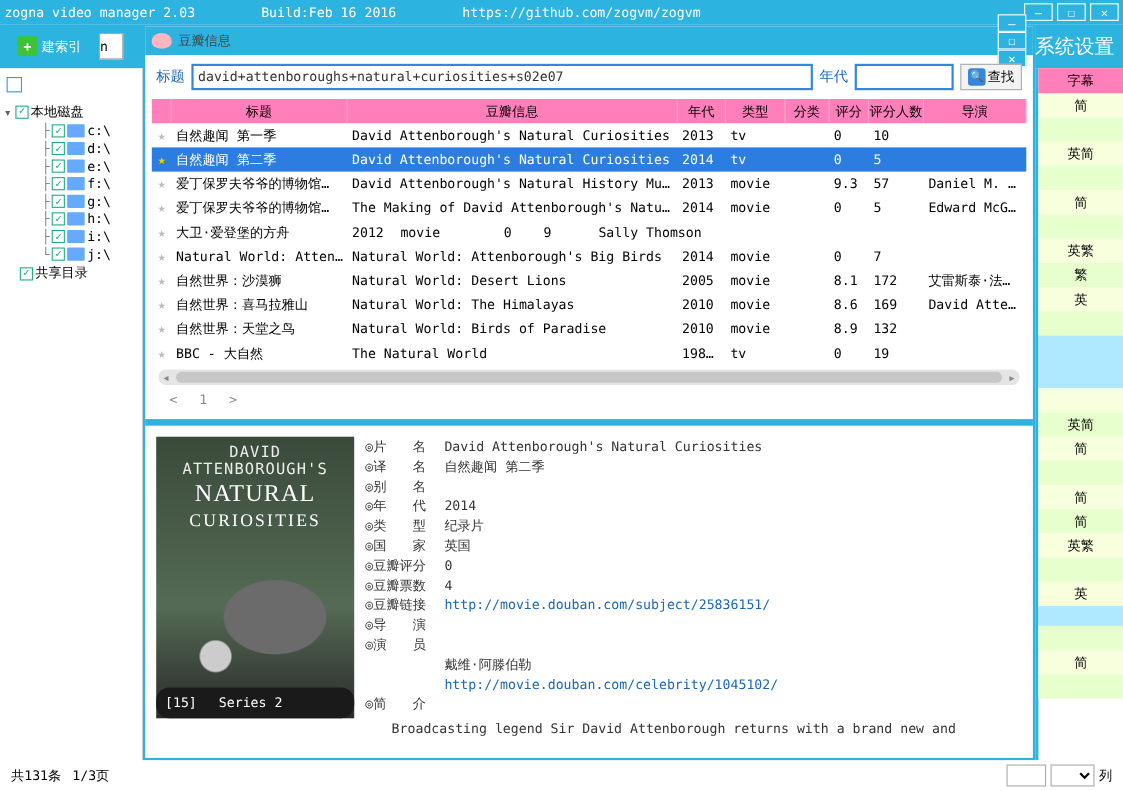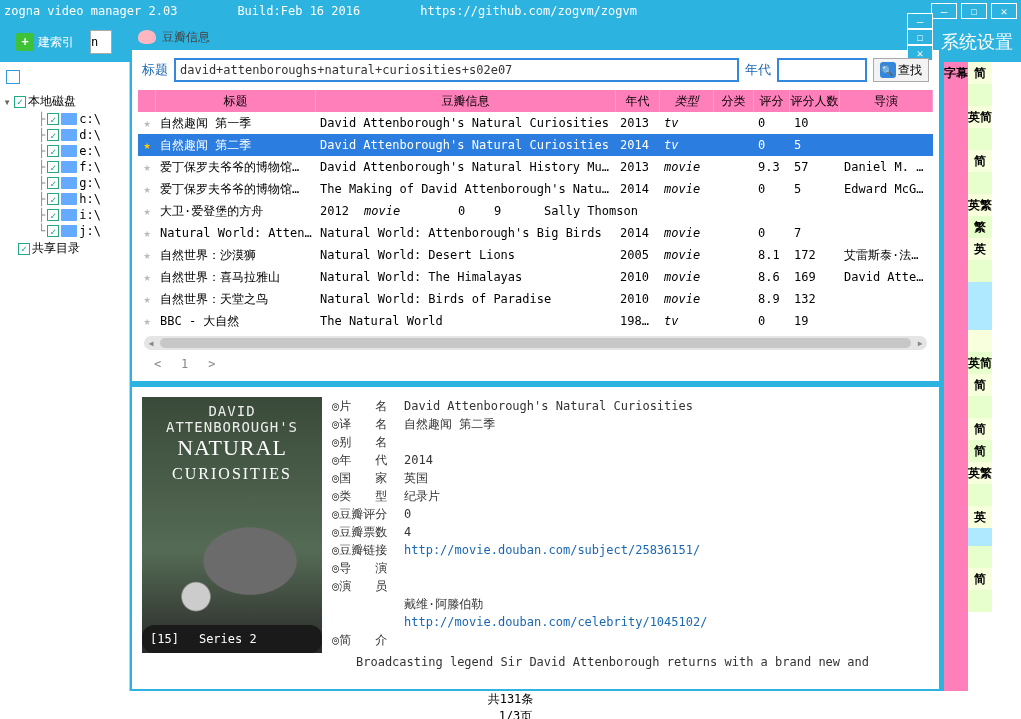--- a/index.html
+++ b/index.html
@@ -28,21 +28,21 @@
 .tree-ind1 { padding-left: 0; }
 .tree-ind2 { padding-left: 16px; }
 .tree-ind3 { padding-left: 36px; }
 .tree-cb { width: 12px; height: 12px; border: 1px solid #2a8; display: inline-flex; justify-content: center; align-items: center; color: #2a8; font-size: 10px; }
 .tree-folder { width: 16px; height: 12px; background: #ffcc66; border-radius: 1px; display: inline-block; position: relative; }
 .tree-folder.blue { background: #66aaff; }
 .tree-branch { color: #888; font-family: monospace; }
 .expander { width: 10px; color: #666; display: inline-block; text-align: center; }
 
 
-.right-col { width: 80px; border-left: 3px solid #2db3e0; display: flex; flex-direction: row; font-weight: bold; }
+.right-col { width: 80px; border-left: 3px solid #2db3e0; display: flex; flex-direction: column; }
 .rc-head { background: #ff7fbb; color: #000; text-align: center; padding: 3px 0; font-size: 12px; }
 .rc-cell { height: 22px; text-align: center; padding: 3px 0; font-size: 12px; }
 .rc-cell.a { background: #f8ffdd; }
 .rc-cell.b { background: #e6ffcc; }
 .rc-gap { height: 48px; background: #aee9ff; }
 .rc-gap2 { height: 18px; background: #aee9ff; }
 
 
 .middle { flex: 1; position: relative; background: #fff; }
 .inner-dialog { position: absolute; left: 0; top: -40px; right: 0; bottom: 0; background: #fff; border: 2px solid #2db3e0; }
@@ -63,21 +63,21 @@
 .th { background: #ff7fbb; color: #000; text-align: center; font-size: 12px; display: flex; justify-content: center; align-items: center; border-right: 1px solid #ff9fcb; }
 .tbody .tr { display: flex; height: 22px; align-items: center; font-size: 12px; font-family: "SimSun", monospace; }
 .tbody .tr.sel { background: #2b7de0; color: #fff; }
 .tbody .tr.sel .star { color: #ffcc00; }
 .td { padding: 0 4px; overflow: hidden; white-space: nowrap; text-overflow: ellipsis; }
 .star { width: 18px; text-align: center; color: #bbb; }
 .tbody .tr:not(.sel) .star.on { color: #ffcc00; }
 .c-title { width: 160px; }
 .c-orig { width: 300px; }
 .c-year { width: 44px; }
-.c-type { width: 54px; font-style: italic; }
+.c-type { width: 54px; }
 .c-cat { width: 40px; }
 .c-rating { width: 36px; }
 .c-votes { width: 50px; }
 .c-director { flex: 1; }
 
 .scrollbar { height: 14px; margin: 4px 6px 2px; background: #e5e5e5; border-radius: 7px; display: flex; align-items: center; }
 .sb-arrow { width: 14px; height: 14px; color: #888; display: flex; justify-content: center; align-items: center; cursor: pointer; }
 .sb-thumb { flex: 1; height: 10px; background: #c7c7c7; border-radius: 5px; margin: 0 2px; }
 
 .pager { padding: 4px 10px 8px; color: #888; font-size: 13px; }
@@ -95,21 +95,21 @@
 .poster .pbottom { background: #1a1a1a; height: 28px; display: flex; align-items: center; padding: 0 8px; font-size: 10px; gap: 20px; border-radius: 12px; }
 
 .detail-text { flex: 1; font-family: "SimSun", monospace; font-size: 12px; line-height: 1.5; color: #333; }
 .dl-row { display: flex; }
 .dl-key { width: 72px; white-space: pre; }
 .dl-val { flex: 1; }
 .dl-link { color: #1a67b3; }
 .synopsis { margin-top: 4px; text-indent: 2em; }
 
 
-.statusbar { height: 28px; display: flex; align-items: center; padding: 0 10px; font-size: 12px; flex-direction: column; }
+.statusbar { height: 28px; display: flex; align-items: center; padding: 0 10px; font-size: 12px; }
 .statusbar .right-widgets { margin-left: auto; display: flex; gap: 4px; align-items: center; }
 .small-input { width: 36px; height: 20px; border: 1px solid #aaa; }
 .small-select { width: 40px; height: 20px; border: 1px solid #aaa; background: #fff; }
 
 </style>
 </head>
 <body>
 
 <div class="main-titlebar">
   <span class="title-seg">zogna video manager 2.03</span>
@@ -380,26 +380,26 @@
             </div>
           <div class="dl-row">
               <span class="dl-key">◎别　　名</span>
               <span class="dl-val"></span>
             </div>
           <div class="dl-row">
               <span class="dl-key">◎年　　代</span>
               <span class="dl-val">2014</span>
             </div>
           <div class="dl-row">
+              <span class="dl-key">◎类　　型</span>
+              <span class="dl-val">纪录片</span>
+            </div>
+          <div class="dl-row">
               <span class="dl-key">◎国　　家</span>
               <span class="dl-val">英国</span>
-            </div>
-          <div class="dl-row">
-              <span class="dl-key">◎类　　型</span>
-              <span class="dl-val">纪录片</span>
             </div>
           <div class="dl-row">
               <span class="dl-key">◎豆瓣评分</span>
               <span class="dl-val">0</span>
             </div>
           <div class="dl-row">
               <span class="dl-key">◎豆瓣票数</span>
               <span class="dl-val">4</span>
             </div>
           <div class="dl-row">

